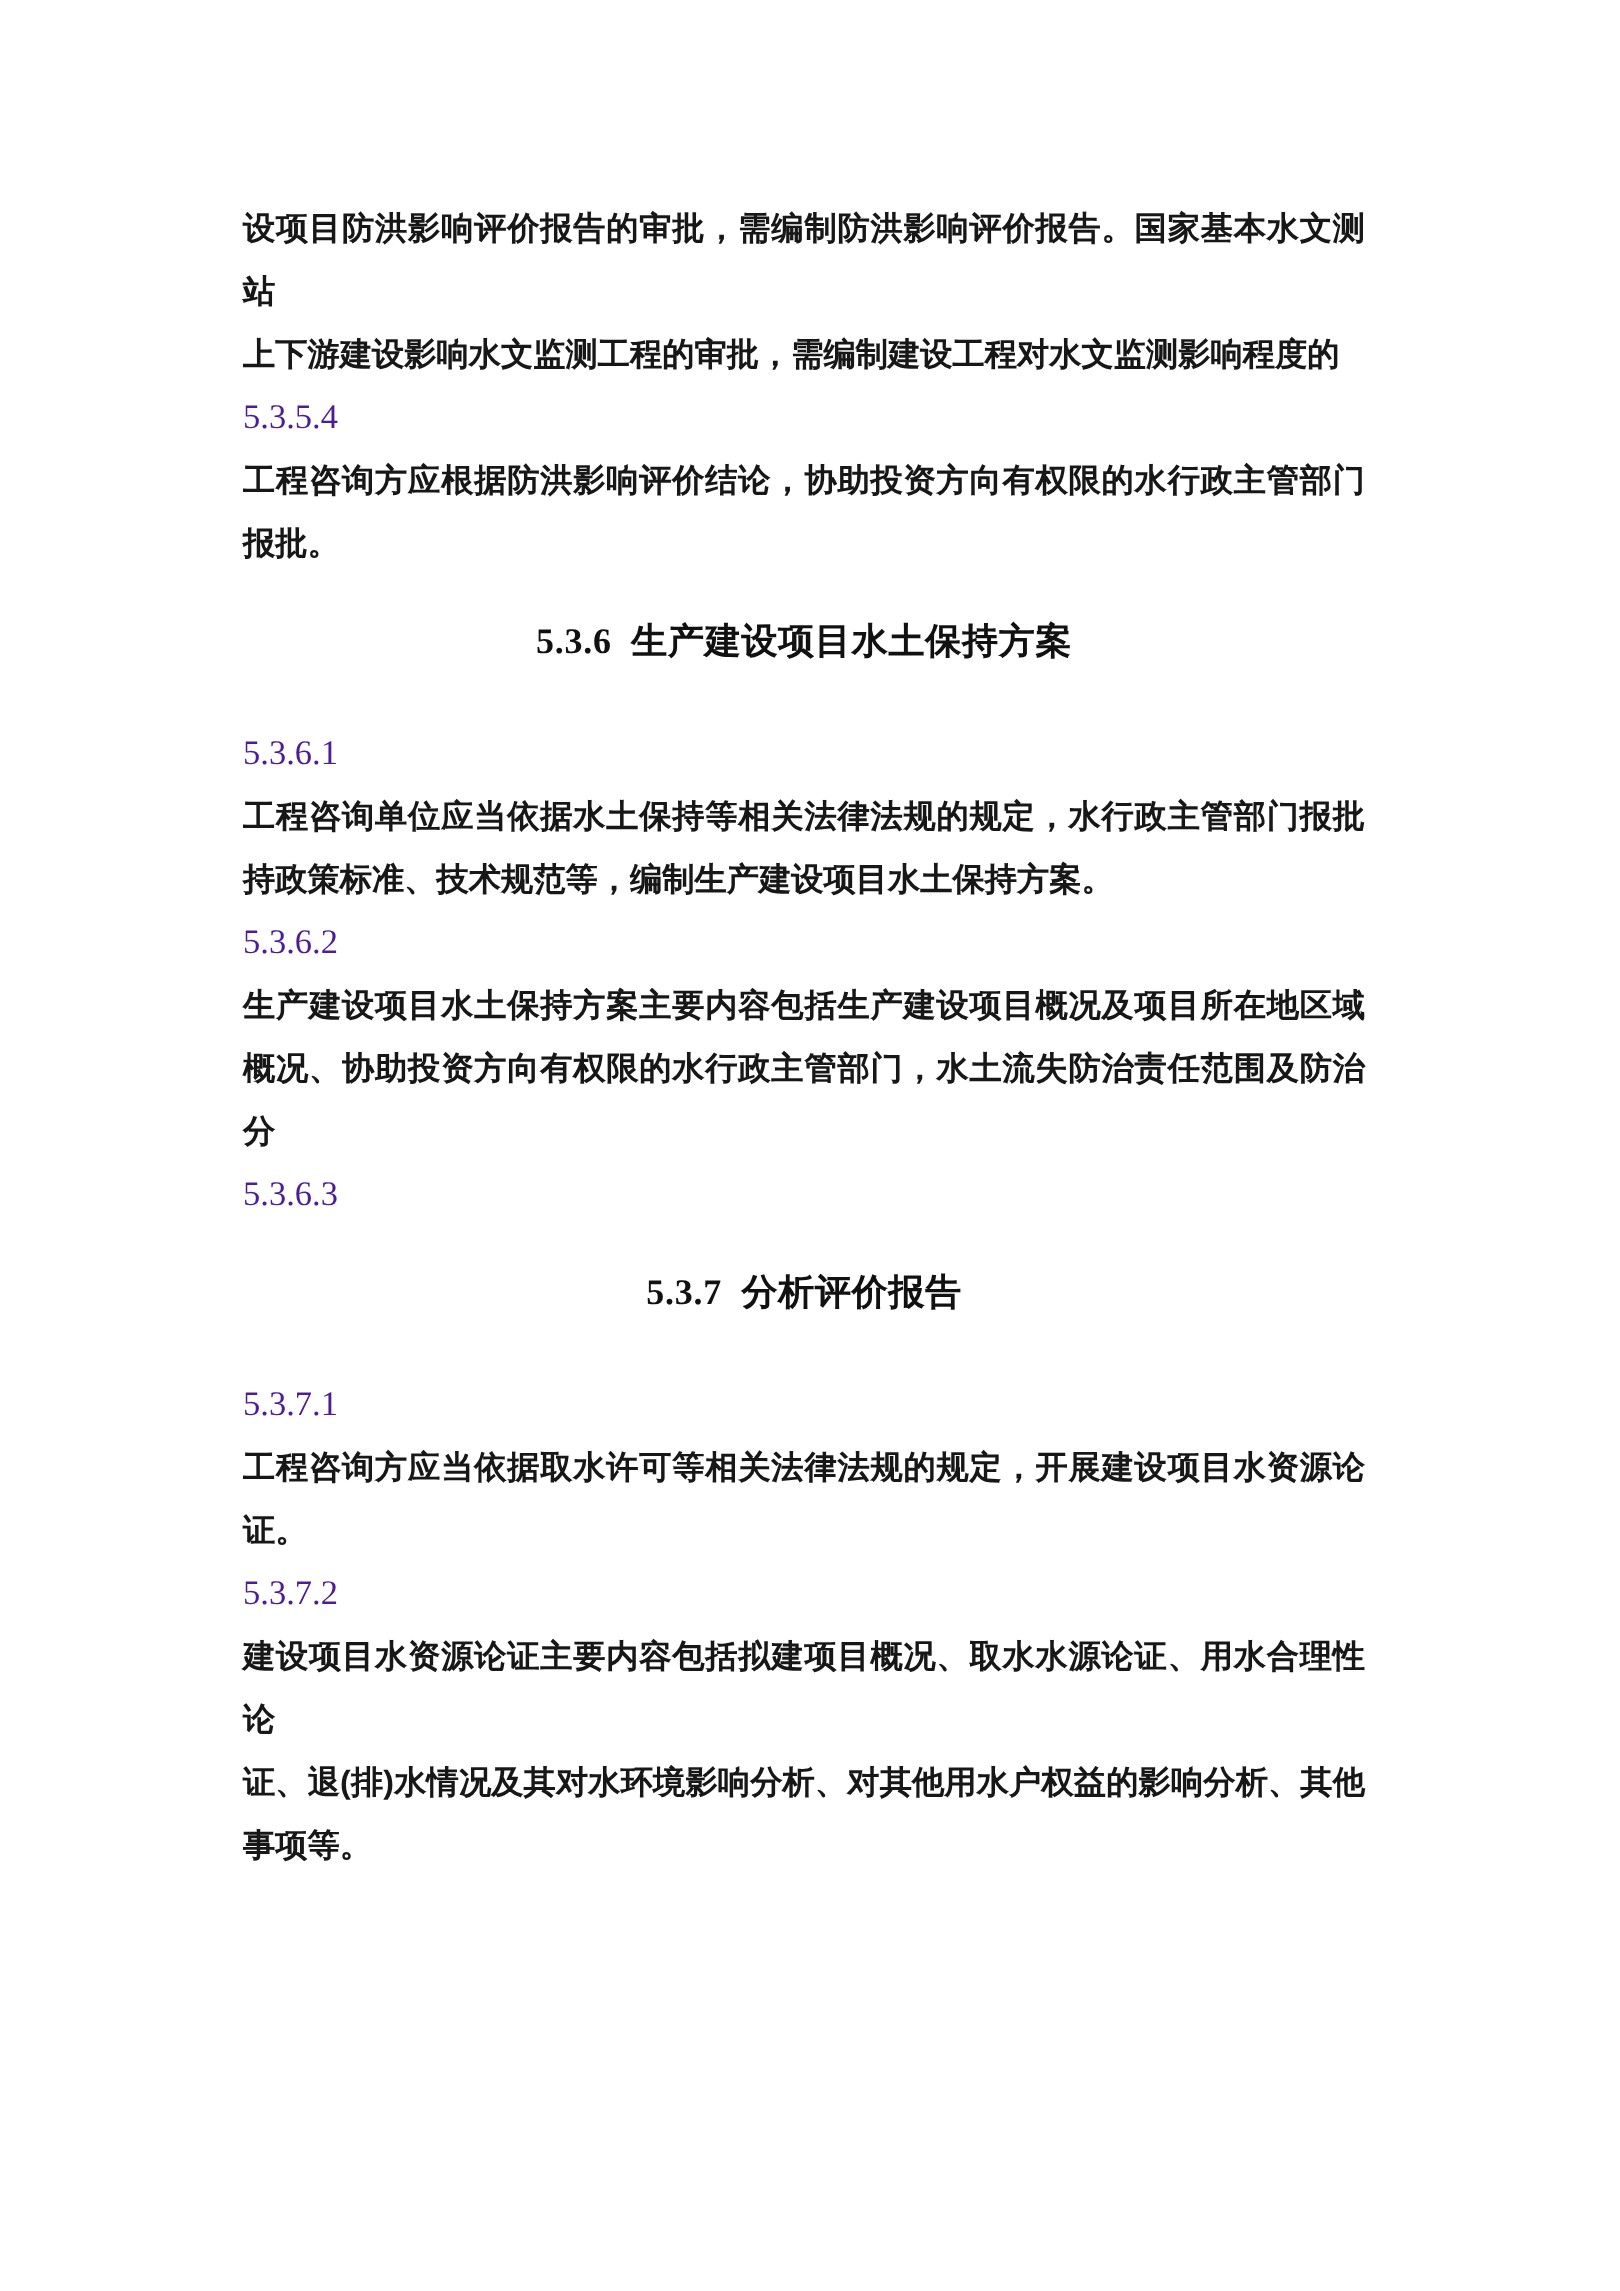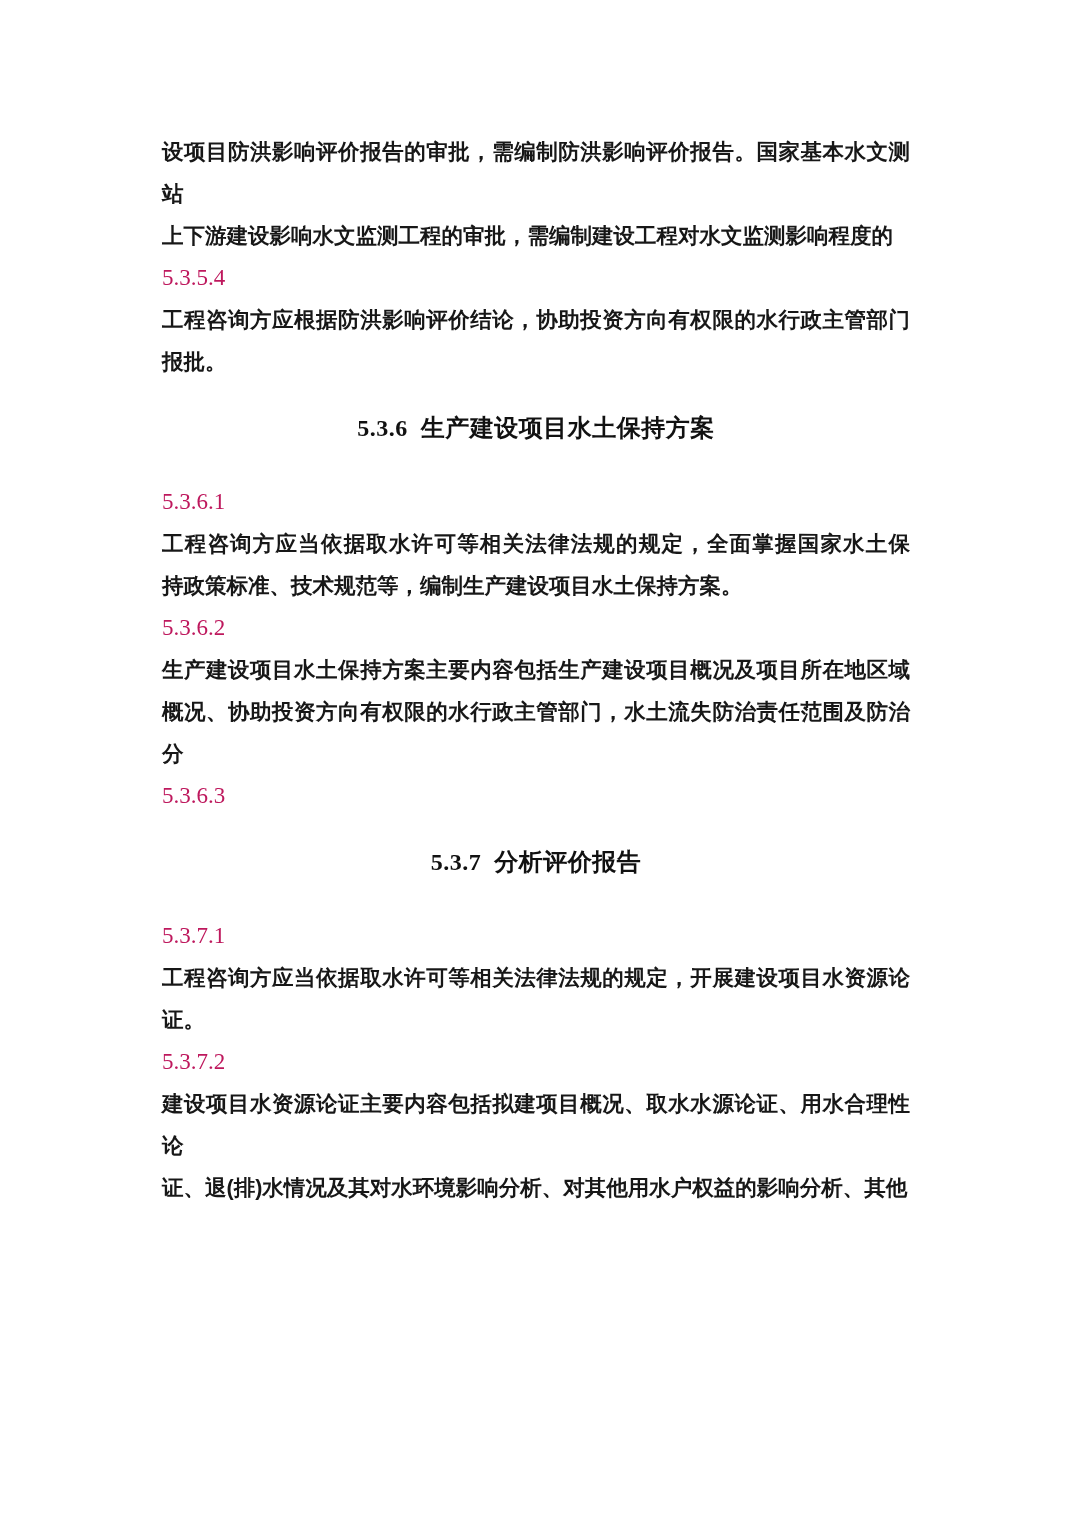--- a/index.html
+++ b/index.html
@@ -37,21 +37,21 @@
   .para .line:last-child {
     text-align-last: left;
   }
   
   .clause {
     font-family: "Liberation Serif", serif;
     font-weight: 400;
     font-size: 23px;
     line-height: 42px;
     text-align: left;
-    color: #be185d;
+    color: #4c1d95;
   }
   
   .heading {
     margin: 24px 0 32px 0;
     font-family: "Liberation Serif", serif;
     font-weight: 700;
     font-size: 24px;
     line-height: 42px;
     text-align: center;
     color: #111111;
@@ -82,21 +82,21 @@
       <div class="line">报批。</div>
     </div>
 
     <h2 class="heading">
       <span class="h-num">5.3.6</span><span class="h-title">生产建设项目水土保持方案</span>
     </h2>
 
     <div class="clause">5.3.6.1</div>
 
     <div class="para">
-      <div class="line">工程咨询方应当依据取水许可等相关法律法规的规定，全面掌握国家水土保</div>
+      <div class="line">工程咨询单位应当依据水土保持等相关法律法规的规定，水行政主管部门报批</div>
       <div class="line">持政策标准、技术规范等，编制生产建设项目水土保持方案。</div>
     </div>
 
     <div class="clause">5.3.6.2</div>
 
     <div class="para">
       <div class="line">生产建设项目水土保持方案主要内容包括生产建设项目概况及项目所在地区域</div>
       <div class="line">概况、协助投资方向有权限的水行政主管部门，水土流失防治责任范围及防治分</div>
     </div>
 
@@ -112,16 +112,17 @@
     <div class="para">
       <div class="line">工程咨询方应当依据取水许可等相关法律法规的规定，开展建设项目水资源论</div>
       <div class="line">证。</div>
     </div>
 
     <div class="clause">5.3.7.2</div>
 
     <div class="para">
       <div class="line">建设项目水资源论证主要内容包括拟建项目概况、取水水源论证、用水合理性论</div>
       <div class="line">证、退(排)水情况及其对水环境影响分析、对其他用水户权益的影响分析、其他</div>
+      <div class="line">事项等。</div>
     </div>
 
   </div>
 </main>
 
 </body></html>

